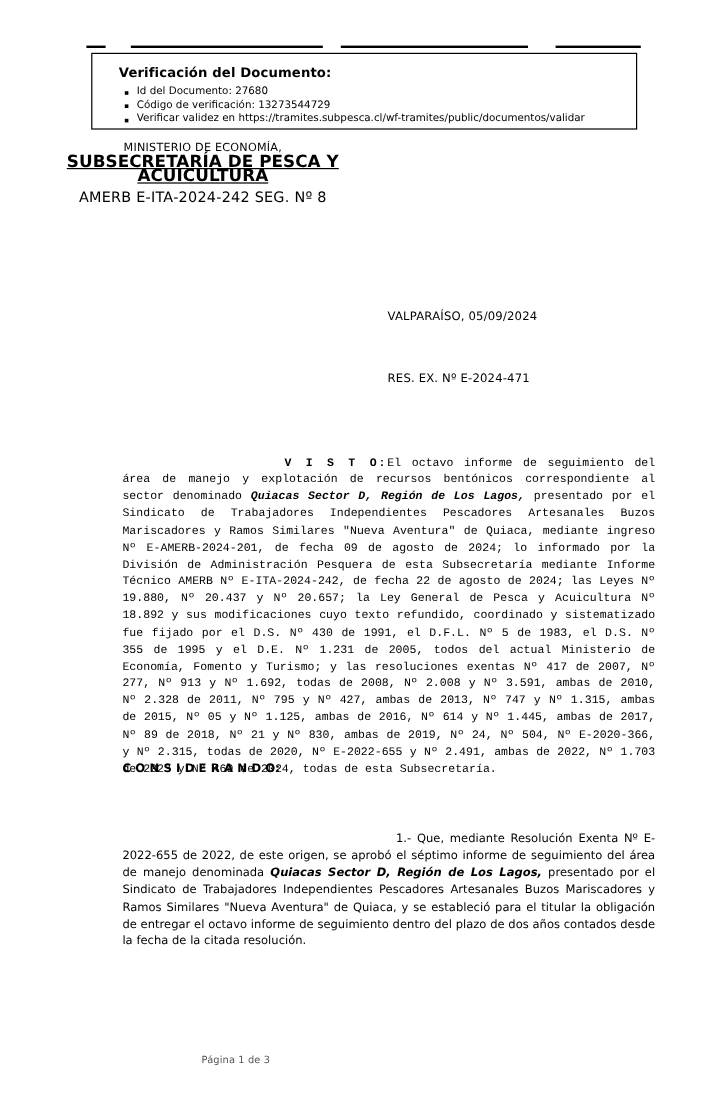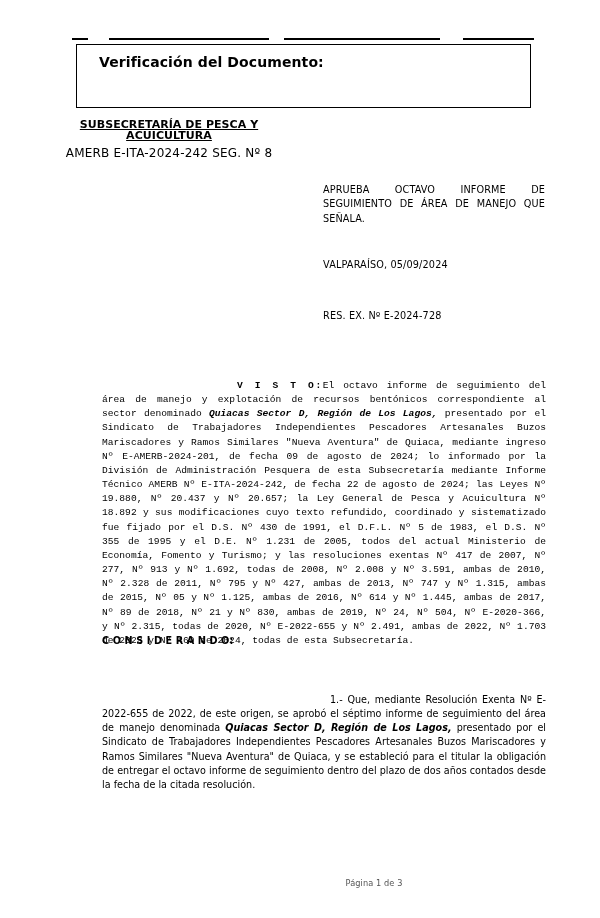--- a/index.html
+++ b/index.html
@@ -51,21 +51,21 @@
     width: 455px;
     height: 64px;
     border: 1.6px solid #000000;
     box-sizing: border-box;
     background: #ffffff;
   }
   .verif-title {
     position: absolute;
     top: 9px;
     left: 22px;
-    font-size: 14px;
+    font-size: 11px;
     font-weight: bold;
     letter-spacing: 0.1px;
     white-space: nowrap;
   }
   .verif-list {
     position: absolute;
     top: 26px;
     left: 26px;
     margin: 0;
     padding: 0;
@@ -98,21 +98,21 @@
     font-size: 9.3px;
     line-height: 11.6px;
     letter-spacing: 0.2px;
   }
   .ministry .l1, .ministry .l2 { display: block; }
   .ministry .l3 {
     display: block;
     font-weight: bold;
     text-decoration: underline;
     letter-spacing: 0.05px;
-    font-size: 11px;
+    font-size: 14px;
     margin-top: 0.5px;
   }
   .ministry .l4 {
     display: block;
     margin-top: 6px;
     font-size: 12px;
   }
 
   
   .subject {
@@ -172,53 +172,58 @@
   .lead-ind { display: inline-block; width: 135px; }
   .ind-1 { display: inline-block; width: 228px; }
   b.area { font-weight: bold; font-style: italic; }
 
   
   .footer {
     position: absolute;
     top: 878px;
     left: 0;
     width: 580px;
-    text-align: center;
+    text-align: left;
     font-size: 8.2px;
     color: #555555;
     letter-spacing: 0.1px;
   }
   .footer span { margin-left: 168px; }
 </style>
 </head>
 <body>
 
 <div class="page">
 
   <div class="top-rule">
     <span class="seg-a"></span>
       <span class="seg-b"></span>
       <span class="seg-c"></span>
       <span class="seg-d"></span>
   </div>
 
   <div class="verif-box">
     <div class="verif-title">Verificación del Documento:</div>
+    <ul class="verif-list">
+      <li>Id del Documento: 27680</li>
+      <li>Código de verificación: 13273544729</li>
+      <li>Verificar validez en https://tramites.subpesca.cl/wf-tramites/public/documentos/validar</li>
+    </ul>
   </div>
 
   <div class="ministry">
+    <span class="l1">MINISTERIO DE ECONOMÍA,</span>
     <span class="l3">SUBSECRETARÍA DE PESCA Y ACUICULTURA</span>
     <span class="l4">AMERB E-ITA-2024-242 SEG. Nº 8</span>
   </div>
 
-  <div class="subject">APRUEBA OCTAVO INFORME DE SEGUIMIENTO DE ÁREA DE MANEJO QUE SEÑALA.</div>
 
   <div class="place-date">VALPARAÍSO, 05/09/2024</div>
 
-  <div class="res-num">RES. EX. Nº E-2024-728</div>
+  <div class="res-num">RES. EX. Nº E-2024-471</div>
 
   <div class="body-block" id="visto-block">
     <span class="lead-ind"></span><span class="lead">V I S T O:</span><span>El octavo informe de seguimiento del área de manejo y explotación de recursos bentónicos correspondiente al sector denominado </span><b class="area">Quiacas Sector D, Región de Los Lagos,</b><span> presentado por el Sindicato de Trabajadores Independientes Pescadores Artesanales Buzos Mariscadores y Ramos Similares "Nueva Aventura" de Quiaca, mediante ingreso Nº E-AMERB-2024-201, de fecha 09 de agosto de 2024; lo informado por la División de Administración Pesquera de esta Subsecretaría mediante Informe Técnico AMERB Nº E-ITA-2024-242, de fecha 22 de agosto de 2024; las Leyes Nº 19.880, Nº 20.437 y Nº 20.657; la Ley General de Pesca y Acuicultura Nº 18.892 y sus modificaciones cuyo texto refundido, coordinado y sistematizado fue fijado por el D.S. Nº 430 de 1991, el D.F.L. Nº 5 de 1983, el D.S. Nº 355 de 1995 y el D.E. Nº 1.231 de 2005, todos del actual Ministerio de Economía, Fomento y Turismo; y las resoluciones exentas Nº 417 de 2007, Nº 277, Nº 913 y Nº 1.692, todas de 2008, Nº 2.008 y Nº 3.591, ambas de 2010, Nº 2.328 de 2011, Nº 795 y Nº 427, ambas de 2013, Nº 747 y Nº 1.315, ambas de 2015, Nº 05 y Nº 1.125, ambas de 2016, Nº 614 y Nº 1.445, ambas de 2017, Nº 89 de 2018, Nº 21 y Nº 830, ambas de 2019, Nº 24, Nº 504, Nº E-2020-366, y Nº 2.315, todas de 2020, Nº E-2022-655 y Nº 2.491, ambas de 2022, Nº 1.703 de 2023 y Nº 469 de 2024, todas de esta Subsecretaría.</span>
   </div>
 
   <div id="cons-heading">C O N S I D E R A N D O:</div>
 
   <div class="body-block" id="cons-block">
     <span class="ind-1"></span><span>1.-</span><span> Que, mediante Resolución Exenta Nº E-2022-655 de 2022, de este origen, se aprobó el séptimo informe de seguimiento del área de manejo denominada </span><b class="area">Quiacas Sector D, Región de Los Lagos,</b><span> presentado por el Sindicato de Trabajadores Independientes Pescadores Artesanales Buzos Mariscadores y Ramos Similares "Nueva Aventura" de Quiaca, y se estableció para el titular la obligación de entregar el octavo informe de seguimiento dentro del plazo de dos años contados desde la fecha de la citada resolución.</span>
   </div>

